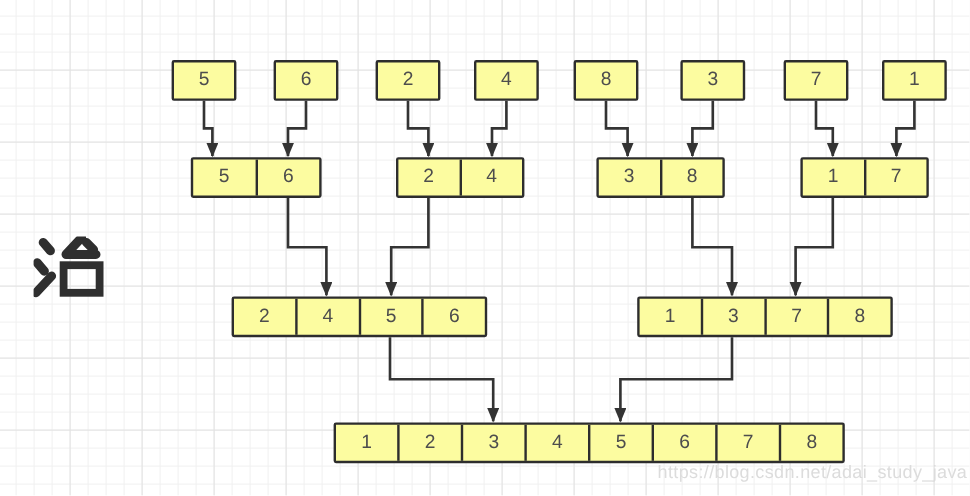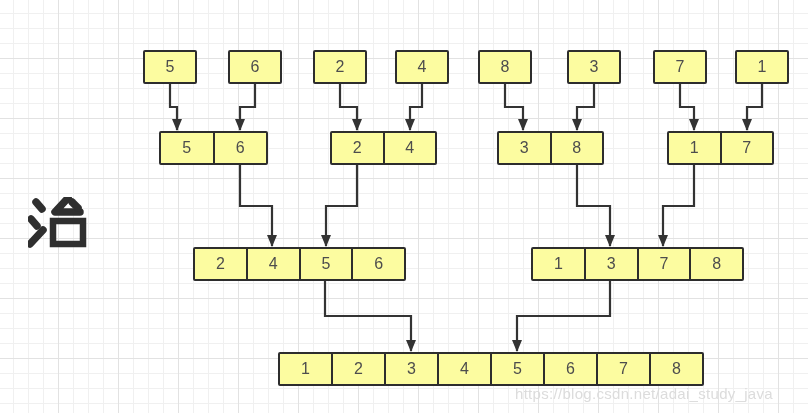--- a/index.html
+++ b/index.html
@@ -63,21 +63,21 @@
   }
   .sr-text{
     position:absolute;
     width:1px;height:1px;
     overflow:hidden;
     clip:rect(0 0 0 0);
     white-space:nowrap;
   }
   .watermark{
     position:absolute;
-    left:515px;top:385px;
+    left:548px;top:385px;
     font-size:15px;
     letter-spacing:0.3px;
     color:var(--watermark);
     user-select:none;
     white-space:nowrap;
   }
 </style>
 </head>
 <body>
 

